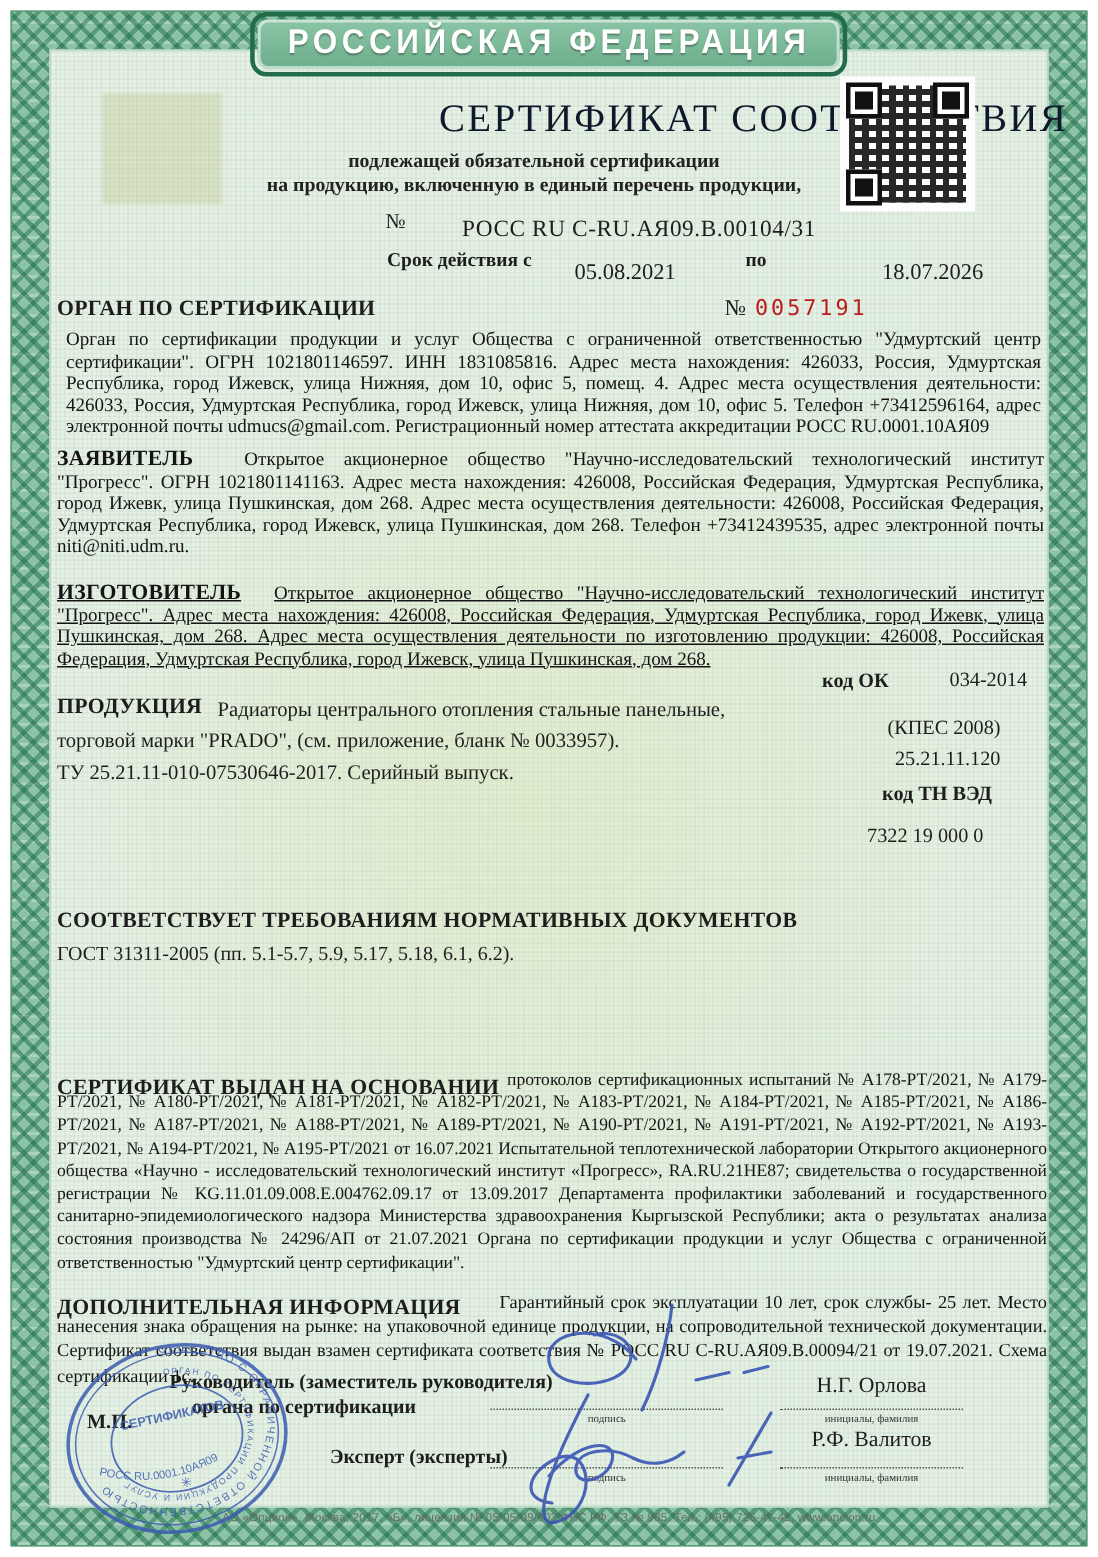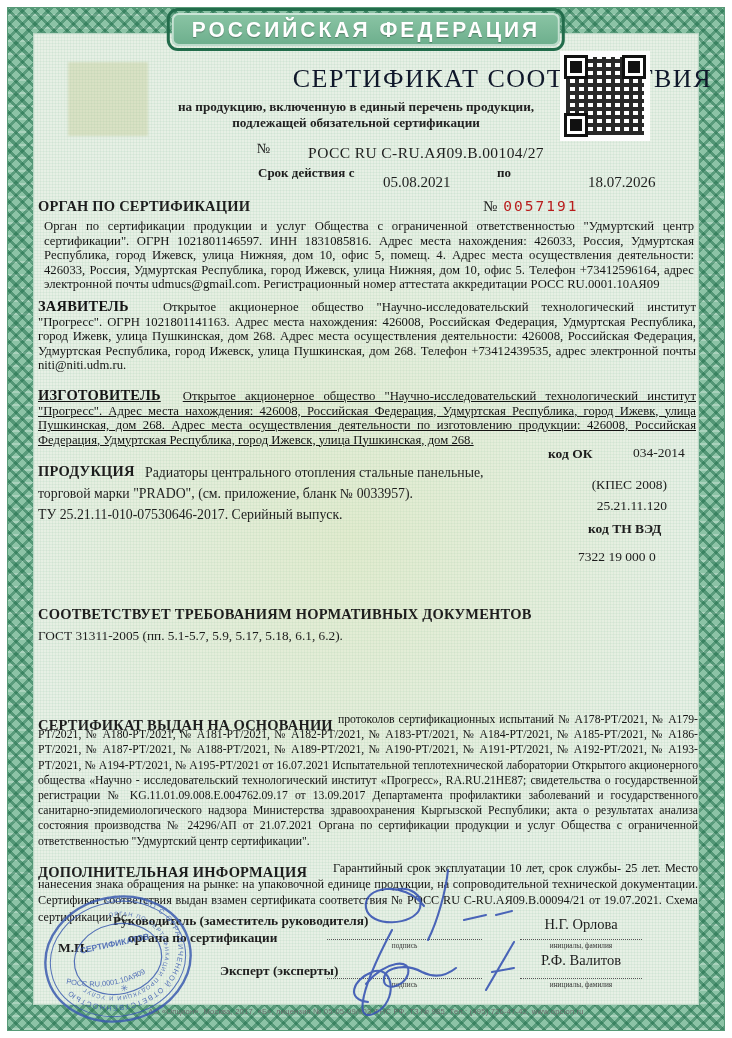--- a/index.html
+++ b/index.html
@@ -82,32 +82,32 @@
   <div class="inner"></div>
   <div class="watermark-square"></div>
 
   <div class="banner-frame">
     <div class="banner-inner">
       <span>РОССИЙСКАЯ ФЕДЕРАЦИЯ</span>
     </div>
   </div>
   <div class="doc-title">СЕРТИФИКАТ СООТВЕТСТВИЯ</div>
   <div class="doc-subtitle">
+    <div>подлежащей обязательной сертификации</div>
     <div>на продукцию, включенную в единый перечень продукции,</div>
-    <div>подлежащей обязательной сертификации</div>
   </div>
   <div class="qr">
     <div class="qr-noise"></div>
     <div class="finder tl"></div>
     <div class="finder tr"></div>
     <div class="finder bl"></div>
   </div>
 
   <div class="num-label">№</div>
-  <div class="num-value">РОСС RU C-RU.АЯ09.В.00104/27</div>
+  <div class="num-value">РОСС RU C-RU.АЯ09.В.00104/31</div>
   <div class="validity-label">Срок действия с</div>
   <div class="date-from">05.08.2021</div>
   <div class="po-label">по</div>
   <div class="date-to">18.07.2026</div>
 
   <div class="abs sec-label" style="left:38px;top:198px;">ОРГАН ПО СЕРТИФИКАЦИИ</div>
   <div class="blank-no">
     <span>№</span><span class="digits">0057191</span>
   </div>
   <div class="para" style="left:44px;top:219px;width:650px;">Орган по сертификации продукции и услуг Общества с ограниченной ответственностью "Удмуртский центр сертификации". ОГРН 1021801146597. ИНН 1831085816. Адрес места нахождения: 426033, Россия, Удмуртская Республика, город Ижевск, улица Нижняя, дом 10, офис 5, помещ. 4. Адрес места осуществления деятельности: 426033, Россия, Удмуртская Республика, город Ижевск, улица Нижняя, дом 10, офис 5. Телефон +73412596164, адрес электронной почты udmucs@gmail.com. Регистрационный номер аттестата аккредитации РОСС RU.0001.10АЯ09</div>

